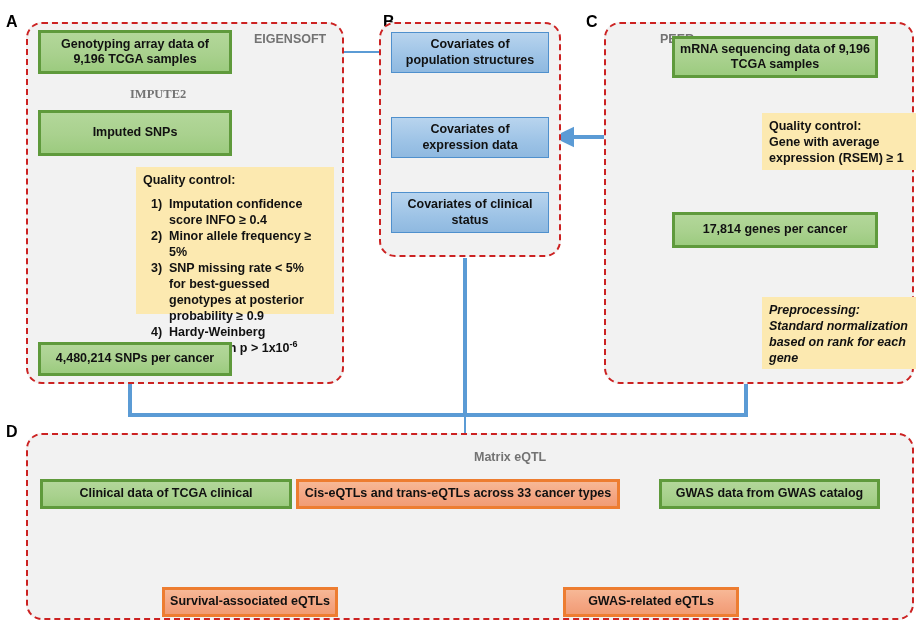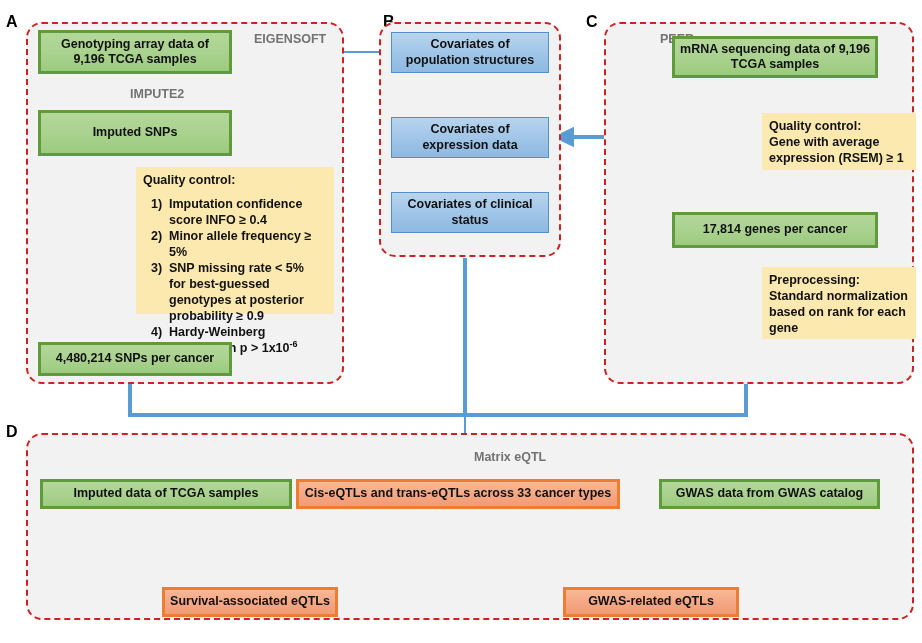--- a/index.html
+++ b/index.html
@@ -158,21 +158,21 @@
 
     <path class="edge-thick" d="M540,509 L540,553 L762,553"></path>
     <path class="edge-thick" d="M762,509 L762,553 L540,553"></path>
     <path class="edge-thin" d="M651,553 L651,586" marker-end="url(#arr)"></path>
   </svg>
 
   <div class="panel-label" style="left:6px; top:14px;">A</div>
   <div class="panel" style="left:26px; top:22px; width:318px; height:362px;"></div>
 
   <div class="node green" style="left:38px; top:30px; width:194px; height:44px;">Genotyping array data of 9,196 TCGA samples</div>
-  <div class="edge-label" style="left:130px; top:88px;">IMPUTE2</div>
+  <div class="edge-label" style="left:130px; top:88px;font-family:Liberation Serif, serif;">IMPUTE2</div>
   <div class="node green" style="left:38px; top:110px; width:194px; height:46px;">Imputed SNPs</div>
   <div class="edge-label" style="left:254px; top:33px;">EIGENSOFT</div>
 
   <div class="note" style="left:136px; top:167px; width:198px; height:147px;">
     <span class="note-title">Quality control:</span>
     <ol>
       <li>Imputation confidence score INFO ≥ 0.4</li>
       <li>Minor allele frequency ≥  5%</li>
       <li>SNP missing rate &lt;  5% for best-guessed genotypes at posterior probability ≥ 0.9</li>
       <li><span>Hardy-Weinberg equilibrium p &gt; 1x10</span><sup>-6</sup></li>
@@ -194,30 +194,30 @@
   <div class="edge-label" style="left:628px; top:33px;padding-left:32px;">PEER</div>
   <div class="node green" style="left:672px; top:36px; width:206px; height:42px;">mRNA sequencing data of 9,196 TCGA samples</div>
 
   <div class="note" style="left:762px; top:113px; width:154px; height:57px;">
     <span class="note-title">Quality control:</span>
     <span class="plain">Gene with average expression (RSEM) ≥ 1</span>
   </div>
 
   <div class="node green" style="left:672px; top:212px; width:206px; height:36px;">17,814 genes per cancer</div>
 
-  <div class="note" style="left:762px; top:267px; width:154px; height:72px;">
+  <div class="note" style="left:762px; top:297px; width:154px; height:72px;font-style:italic;">
     <span class="note-title">Preprocessing:</span>
     <span class="plain">Standard normalization based on rank for each gene</span>
   </div>
 
   <div class="panel-label" style="left:6px; top:424px;">D</div>
   <div class="panel" style="left:26px; top:433px; width:888px; height:187px;"></div>
 
   <div class="edge-label" style="left:474px; top:451px;">Matrix eQTL</div>
 
-  <div class="node green" style="left:40px; top:479px; width:252px; height:30px;">Imputed data of TCGA samples</div>
+  <div class="node green" style="left:40px; top:479px; width:252px; height:30px;">Clinical data of TCGA clinical</div>
   <div class="node orange" style="left:296px; top:479px; width:324px; height:30px;">Cis-eQTLs and trans-eQTLs across 33 cancer types</div>
   <div class="node green" style="left:659px; top:479px; width:221px; height:30px;">GWAS data from GWAS catalog</div>
 
   <div class="node orange" style="left:146px; top:587px; width:176px; height:30px;margin-left:16px;">Survival-associated eQTLs</div>
   <div class="node orange" style="left:563px; top:587px; width:176px; height:30px;">GWAS-related eQTLs</div>
 
 </div>
 
 </body></html>

